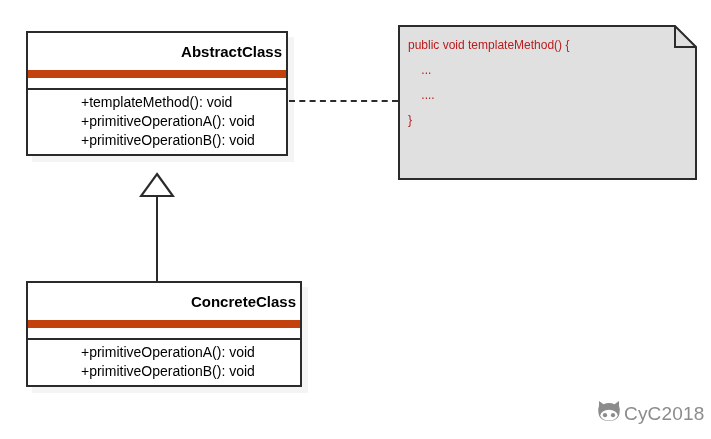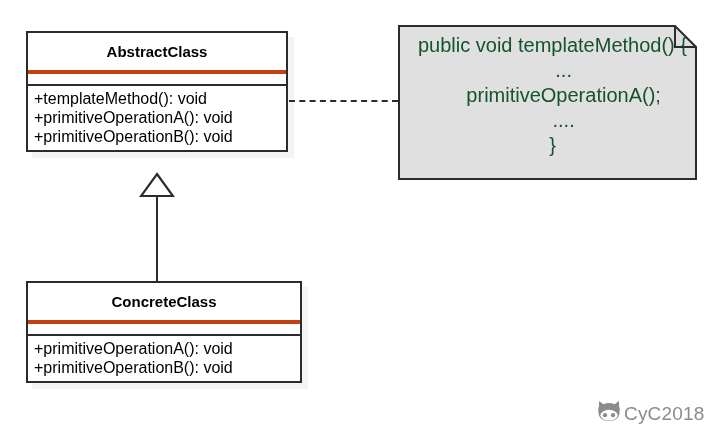--- a/index.html
+++ b/index.html
@@ -23,39 +23,40 @@
 
   
   .uml-class {
     position: absolute;
     border: 2px solid #2b2b2b;
     background: #ffffff;
     box-sizing: border-box;
     box-shadow: 6px 6px 0 0 rgba(0, 0, 0, 0.045);
   }
   .uml-class .class-title {
-    text-align: center;
+    text-align: right;
     font-weight: bold;
     font-size: 15px;
     line-height: 1;
     padding: 11px 4px 11px 4px;
-    border-bottom: 4px solid #c2410c;
+    border-bottom: 8px solid #c2410c;
     white-space: nowrap;
   }
   .uml-class .class-attrs {
     height: 10px;
     border-bottom: 2px solid #2b2b2b;
   }
   .uml-class .class-ops {
     padding: 3px 0 4px 6px;
   }
   .uml-class .op-line {
-    font-size: 16px;
+    font-size: 14px;
     line-height: 19px;
     white-space: nowrap;
+    margin-left: 47px;
   }
 
   #abstract-class {
     left: 26px;
     top: 31px;
     width: 262px;
   }
   #concrete-class {
     left: 26px;
     top: 281px;
@@ -73,25 +74,24 @@
     box-sizing: border-box;
     box-shadow: 6px 6px 0 0 rgba(0, 0, 0, 0.045);
     
     clip-path: polygon(0 0, calc(100% - 22px) 0, 100% 22px, 100% 100%, 0 100%);
   }
   .uml-note .note-body {
     position: relative;
     padding: 8px 0 0 10px;
   }
   .uml-note .note-line {
-    font-size: 20px;
+    font-size: 12px;
     line-height: 25px;
     white-space: pre;
-    color: #14532d;
-    text-align: center;
+    color: #b91c1c;
   }
 
   
   .generalization-line {
     position: absolute;
     left: 156px;
     top: 196px;
     width: 2px;
     height: 85px;
     background: #2b2b2b;
@@ -158,21 +158,20 @@
       <polygon points="18,2 34,24 2,24" fill="#ffffff" stroke="#2b2b2b" stroke-width="2.2" stroke-linejoin="miter"></polygon>
     </svg>
   </div>
 
   <div class="dependency-line"></div>
 
   <div class="uml-note">
     <div class="note-body">
       <div class="note-line">public void templateMethod() {</div>
       <div class="note-line">    ...</div>
-      <div class="note-line">    primitiveOperationA();</div>
       <div class="note-line">    ....</div>
       <div class="note-line">}</div>
     </div>
   </div>
 
   <svg style="position:absolute;left:398px;top:25px;overflow:visible" width="299" height="155">
     <path d="M1,1 H277 L298,22 V154 H1 Z" fill="none" stroke="#2b2b2b" stroke-width="2"></path>
     <path d="M277,1 V22 H298" fill="none" stroke="#2b2b2b" stroke-width="2"></path>
   </svg>
 

